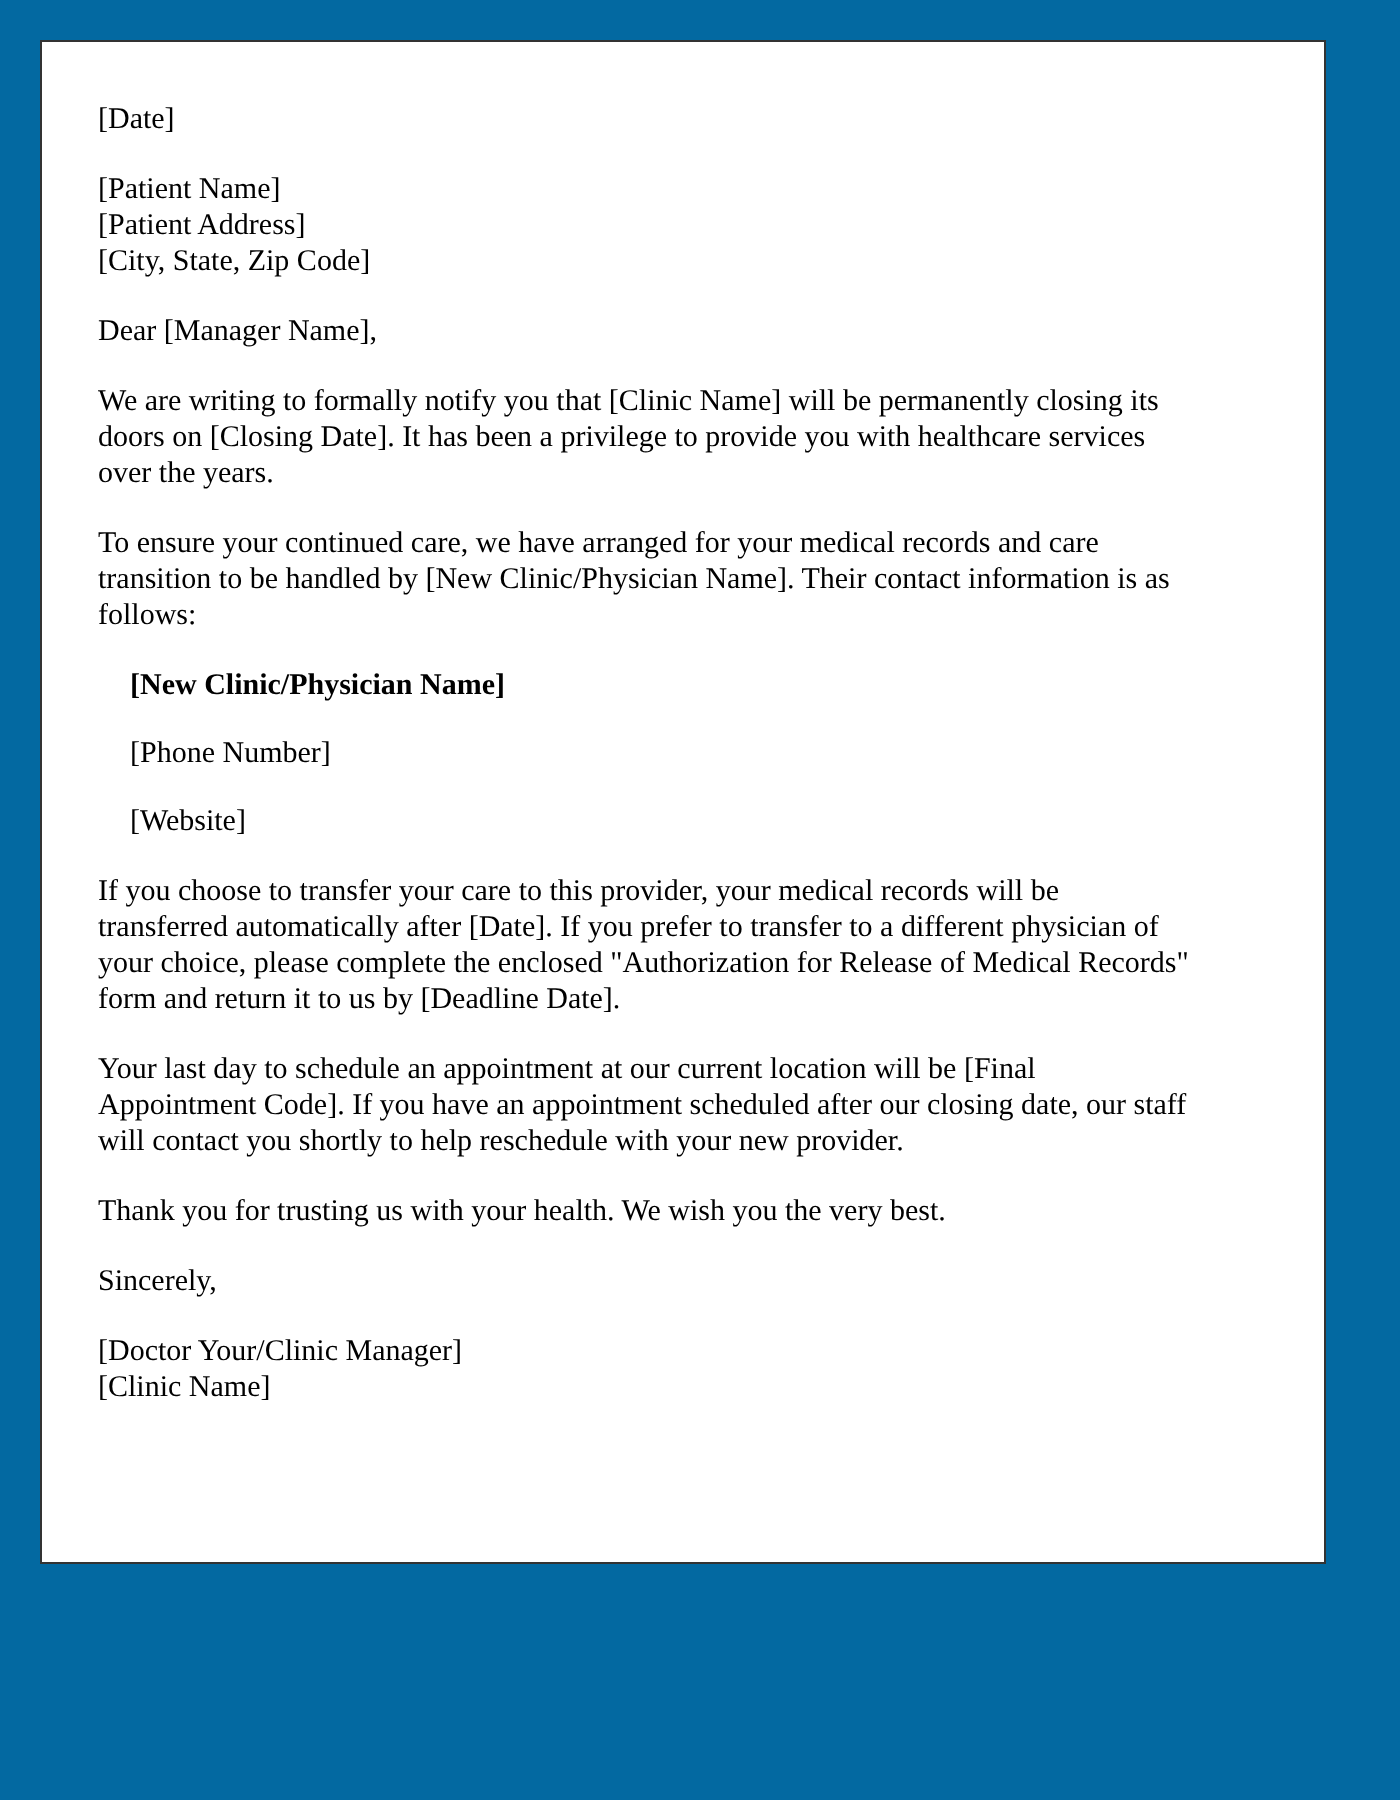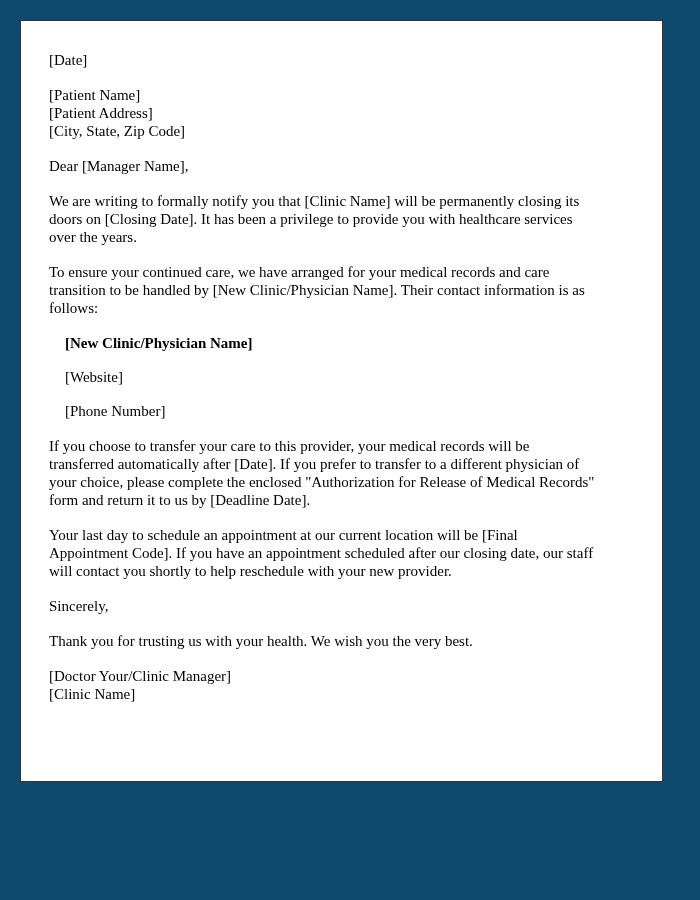--- a/index.html
+++ b/index.html
@@ -8,21 +8,21 @@
     width: 700px;
     height: 900px;
     background: #ffffff;
     font-family: "Liberation Serif", "DejaVu Serif", serif;
   }
 
   .canvas {
     position: relative;
     width: 700px;
     height: 900px;
-    background: #0c4a6e;
+    background: #0369a1;
   }
 
   .letter {
     position: absolute;
     left: 20px;
     top: 20px;
     width: 643px;
     height: 762px;
     background: #ffffff;
     border: 1.5px solid #333333;
@@ -71,34 +71,34 @@
     <p class="pre">We are writing to formally notify you that [Clinic Name] will be permanently closing its
 doors on [Closing Date]. It has been a privilege to provide you with healthcare services
 over the years.</p>
 
     <p class="pre">To ensure your continued care, we have arranged for your medical records and care
 transition to be handled by [New Clinic/Physician Name]. Their contact information is as
 follows:</p>
 
     <div class="contact-block block">
       <p class="bold">[New Clinic/Physician Name]</p>
+      <p>[Phone Number]</p>
       <p>[Website]</p>
-      <p>[Phone Number]</p>
     </div>
 
     <p class="pre">If you choose to transfer your care to this provider, your medical records will be
 transferred automatically after [Date]. If you prefer to transfer to a different physician of
 your choice, please complete the enclosed "Authorization for Release of Medical Records"
 form and return it to us by [Deadline Date].</p>
 
     <p class="pre">Your last day to schedule an appointment at our current location will be [Final
 Appointment Code]. If you have an appointment scheduled after our closing date, our staff
 will contact you shortly to help reschedule with your new provider.</p>
 
+    <p>Thank you for trusting us with your health. We wish you the very best.</p>
+
     <p>Sincerely,</p>
-
-    <p>Thank you for trusting us with your health. We wish you the very best.</p>
 
     <p class="pre">[Doctor Your/Clinic Manager]
 [Clinic Name]</p>
 
   </div>
 </div>
 
 </body></html>

